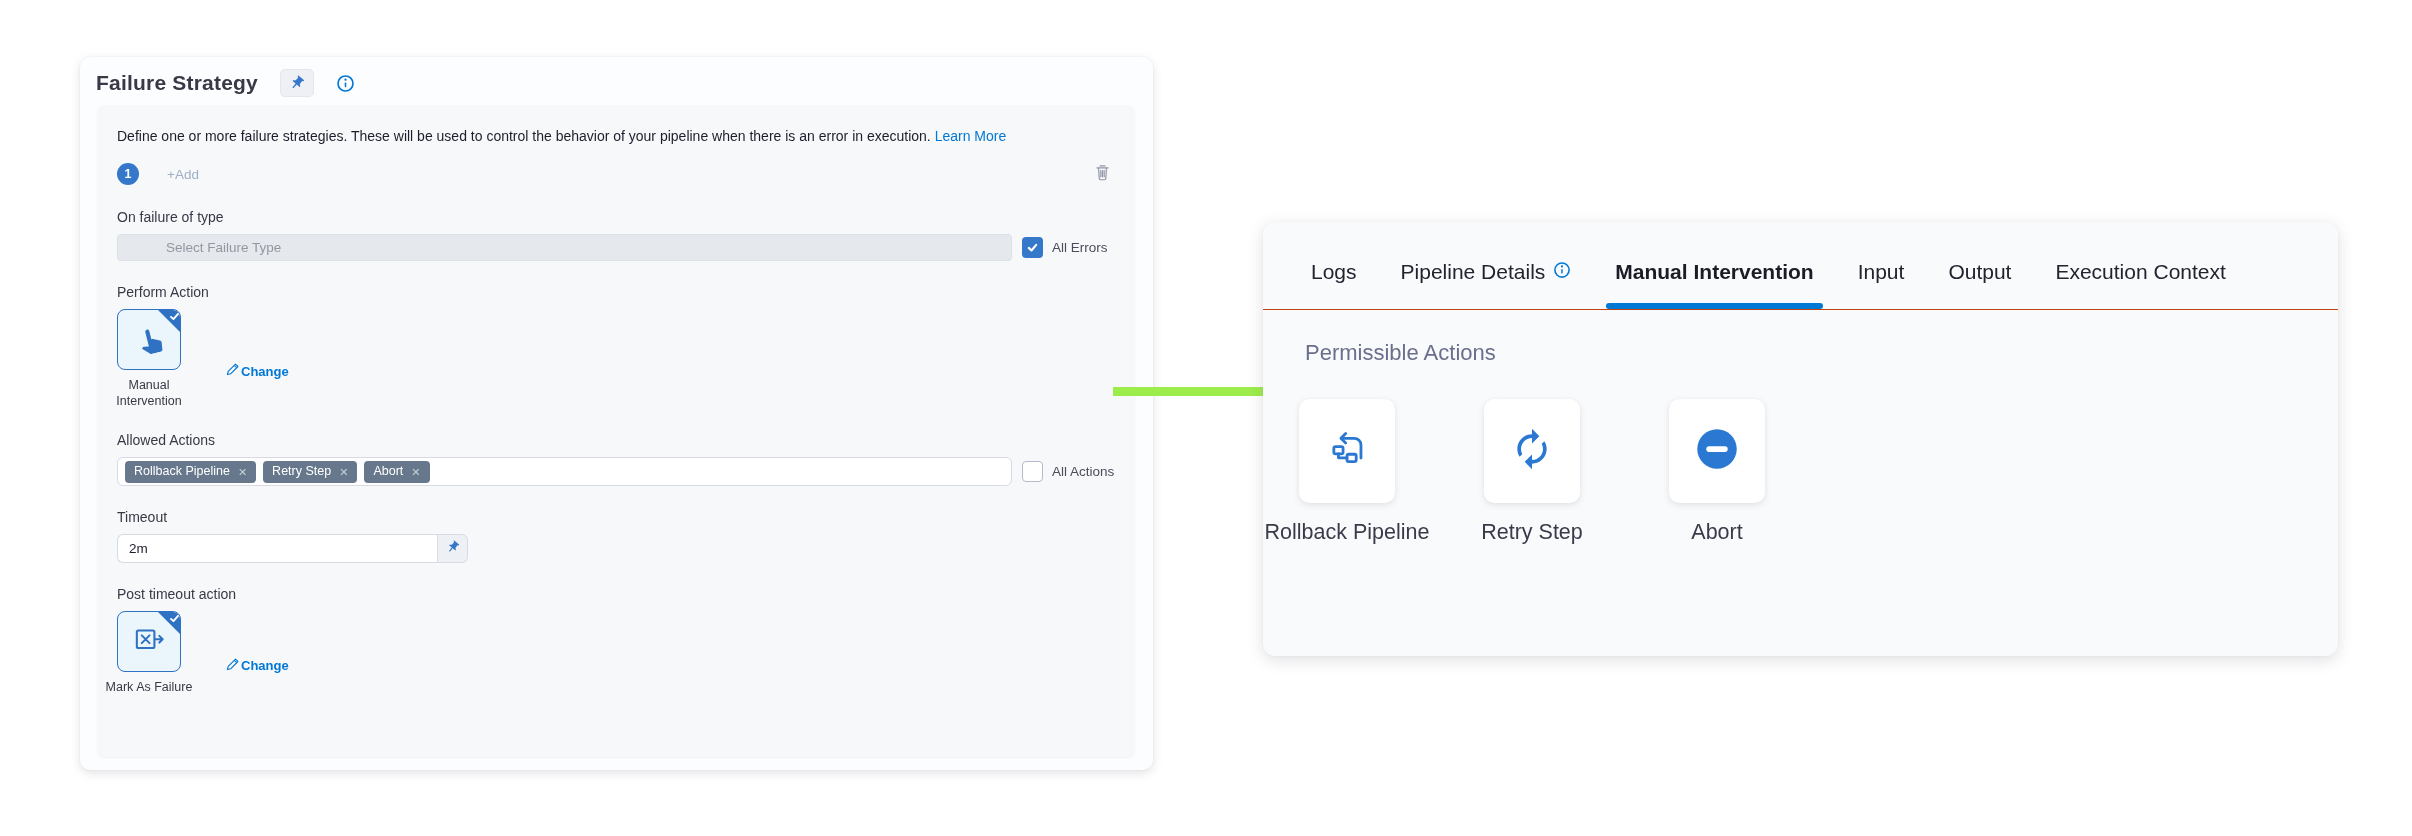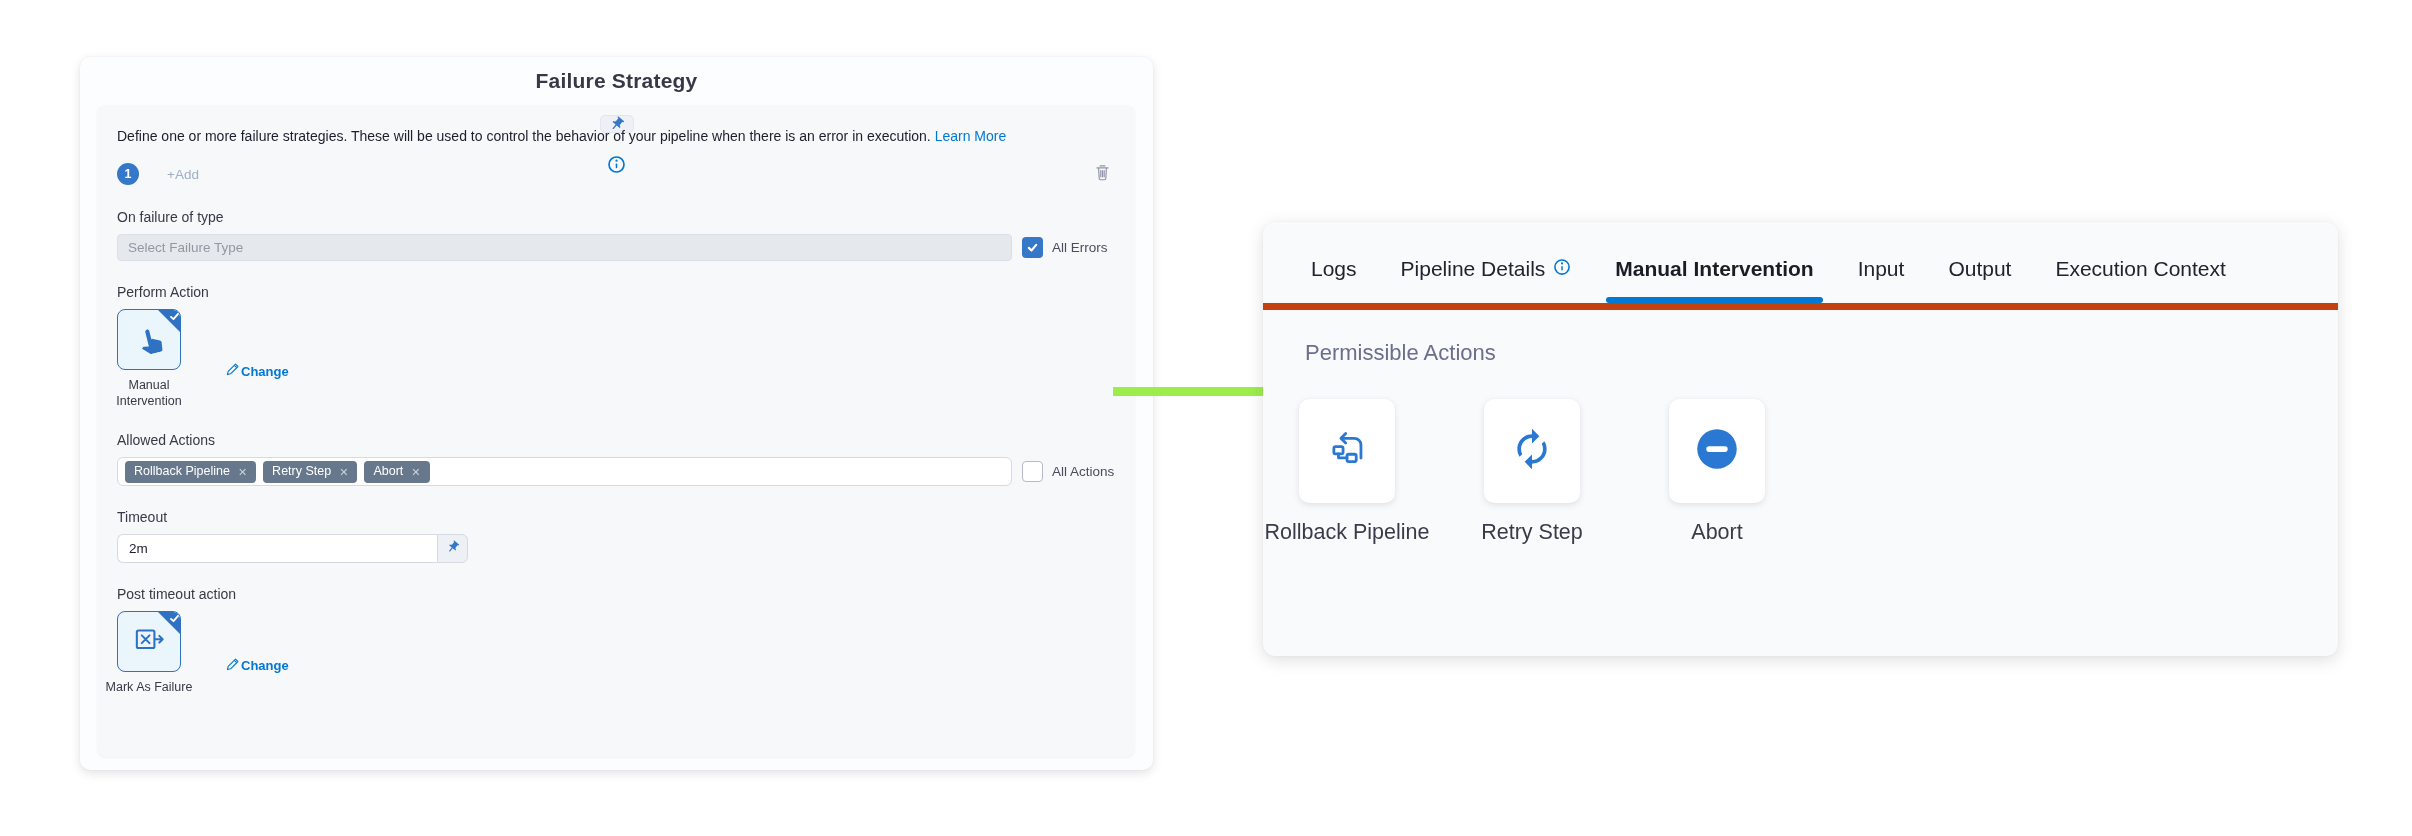--- a/index.html
+++ b/index.html
@@ -4,21 +4,21 @@
 <style>
   * { margin:0; padding:0; box-sizing:border-box; }
   html,body { width:2412px; height:836px; background:#ffffff;
     font-family:"Liberation Sans","DejaVu Sans",sans-serif; }
   .stage { position:relative; width:2412px; height:836px; overflow:hidden; background:#fff; }
 
   
   .left-panel { position:absolute; left:80px; top:57px; width:1073px; height:713px;
     background:#fcfdff; border-radius:10px;
     box-shadow:0 3px 10px rgba(96,97,112,.18), 0 0 2px rgba(40,41,61,.06); }
-  .left-header { display:flex; align-items:center; gap:22px; padding:12px 16px 0 16px; height:40px;flex-direction:column; }
+  .left-header { display:flex; align-items:center; gap:22px; padding:12px 16px 0 16px; height:40px; }
   .left-title { font-size:21px; font-weight:700; color:#383946; letter-spacing:.2px; }
   .pin-btn { width:34px; height:28px; background:#eef0f6; border:1px solid #e3e6ee; border-radius:5px;
     display:flex; align-items:center; justify-content:center; }
   .pin-btn svg { transform:rotate(40deg); }
   .icon-btn { display:flex; align-items:center; justify-content:center; }
 
   .inner-card { margin:8px 18px 0 17px; height:652px; background:#f6f8fa; border-radius:8px;
     padding:22px 20px; box-shadow:0 1px 2px rgba(40,41,61,.05); }
 
   .desc { font-size:14px; color:#1d1e2c; line-height:1.35; }
@@ -29,21 +29,21 @@
     font-size:12.5px; font-weight:700; display:flex; align-items:center; justify-content:center; }
   .add-link { margin-left:28px; color:#9fafc6; font-size:13.5px; cursor:pointer; }
   .trash-btn { margin-left:auto; margin-right:4px; display:flex; cursor:pointer; }
 
   .field-label { margin-top:23px; font-size:14px; color:#383946; }
   .field-row { margin-top:9px; display:flex; align-items:center; }
 
   .select-input { flex:0 0 895px; height:27px; background:#e5e8ec; border:1px solid #dcdfe5;
     border-radius:4px; display:flex; align-items:center; padding:0 10px; }
   .select-input input { width:100%; border:none; outline:none; background:transparent;
-    font:13.5px "Liberation Sans","DejaVu Sans",sans-serif; color:#9298a2; }
+    font:13.5px "Liberation Sans","DejaVu Sans",sans-serif; color:#9298a2;margin-left:38px; }
   .select-input input::placeholder { color:#9298a2; opacity:1; }
 
   .checkbox-group { display:flex; align-items:center; gap:9px; margin-left:10px; }
   .checkbox { width:21px; height:21px; border-radius:4px; display:flex; align-items:center;
     justify-content:center; cursor:pointer; }
   .checkbox.checked { background:#3577c8; }
   .checkbox.unchecked { background:#ffffff; border:1px solid #b6b9c9; }
   .checkbox-label { font-size:13.5px; color:#4b4c5d; }
 
   .card-row { display:flex; margin-top:9px; }
@@ -77,21 +77,21 @@
   
   .arrow { position:absolute; left:1113px; top:378px; display:flex; align-items:center; }
   .arrow-body { width:194px; height:9px; background:#9ced4b; }
   .arrow-head { width:0; height:0; border-left:25px solid #9ced4b;
     border-top:13px solid transparent; border-bottom:13px solid transparent; }
 
   
   .right-panel { position:absolute; left:1263px; top:222px; width:1075px; height:434px;
     background:#f9fafc; border-radius:12px;
     box-shadow:0 4px 16px rgba(96,97,112,.20), 0 0 2px rgba(40,41,61,.05); }
-  .tabs-bar { display:flex; height:88px; padding:0 26px; border-bottom:7px solid #c2410c; }
+  .tabs-bar { display:flex; height:88px; padding:0 26px; border-bottom:1px solid #c2410c; }
   .tab { position:relative; display:flex; align-items:center; gap:8px; height:100%;
     padding:12px 9px 0; margin:0 13px; font-size:21px; color:#22232f; cursor:pointer; white-space:nowrap; }
   .tab.active { font-weight:700; color:#1b1c26; }
   .tab.active::after { content:""; position:absolute; left:0; right:0; bottom:0; height:6px;
     background:#0278d5; border-radius:4px; }
   .section-title { margin:30px 0 0 42px; font-size:22px; color:#6b6e8c; }
   .actions-row { display:flex; margin:33px 0 0 36px; }
   .action-col { width:96px; display:flex; flex-direction:column; align-items:center; margin-right:89px; }
   .action-card { width:96px; height:104px; background:#fff; border-radius:10px;
     box-shadow:0 2px 6px rgba(96,97,112,.16), 0 0 1px rgba(40,41,61,.06);

